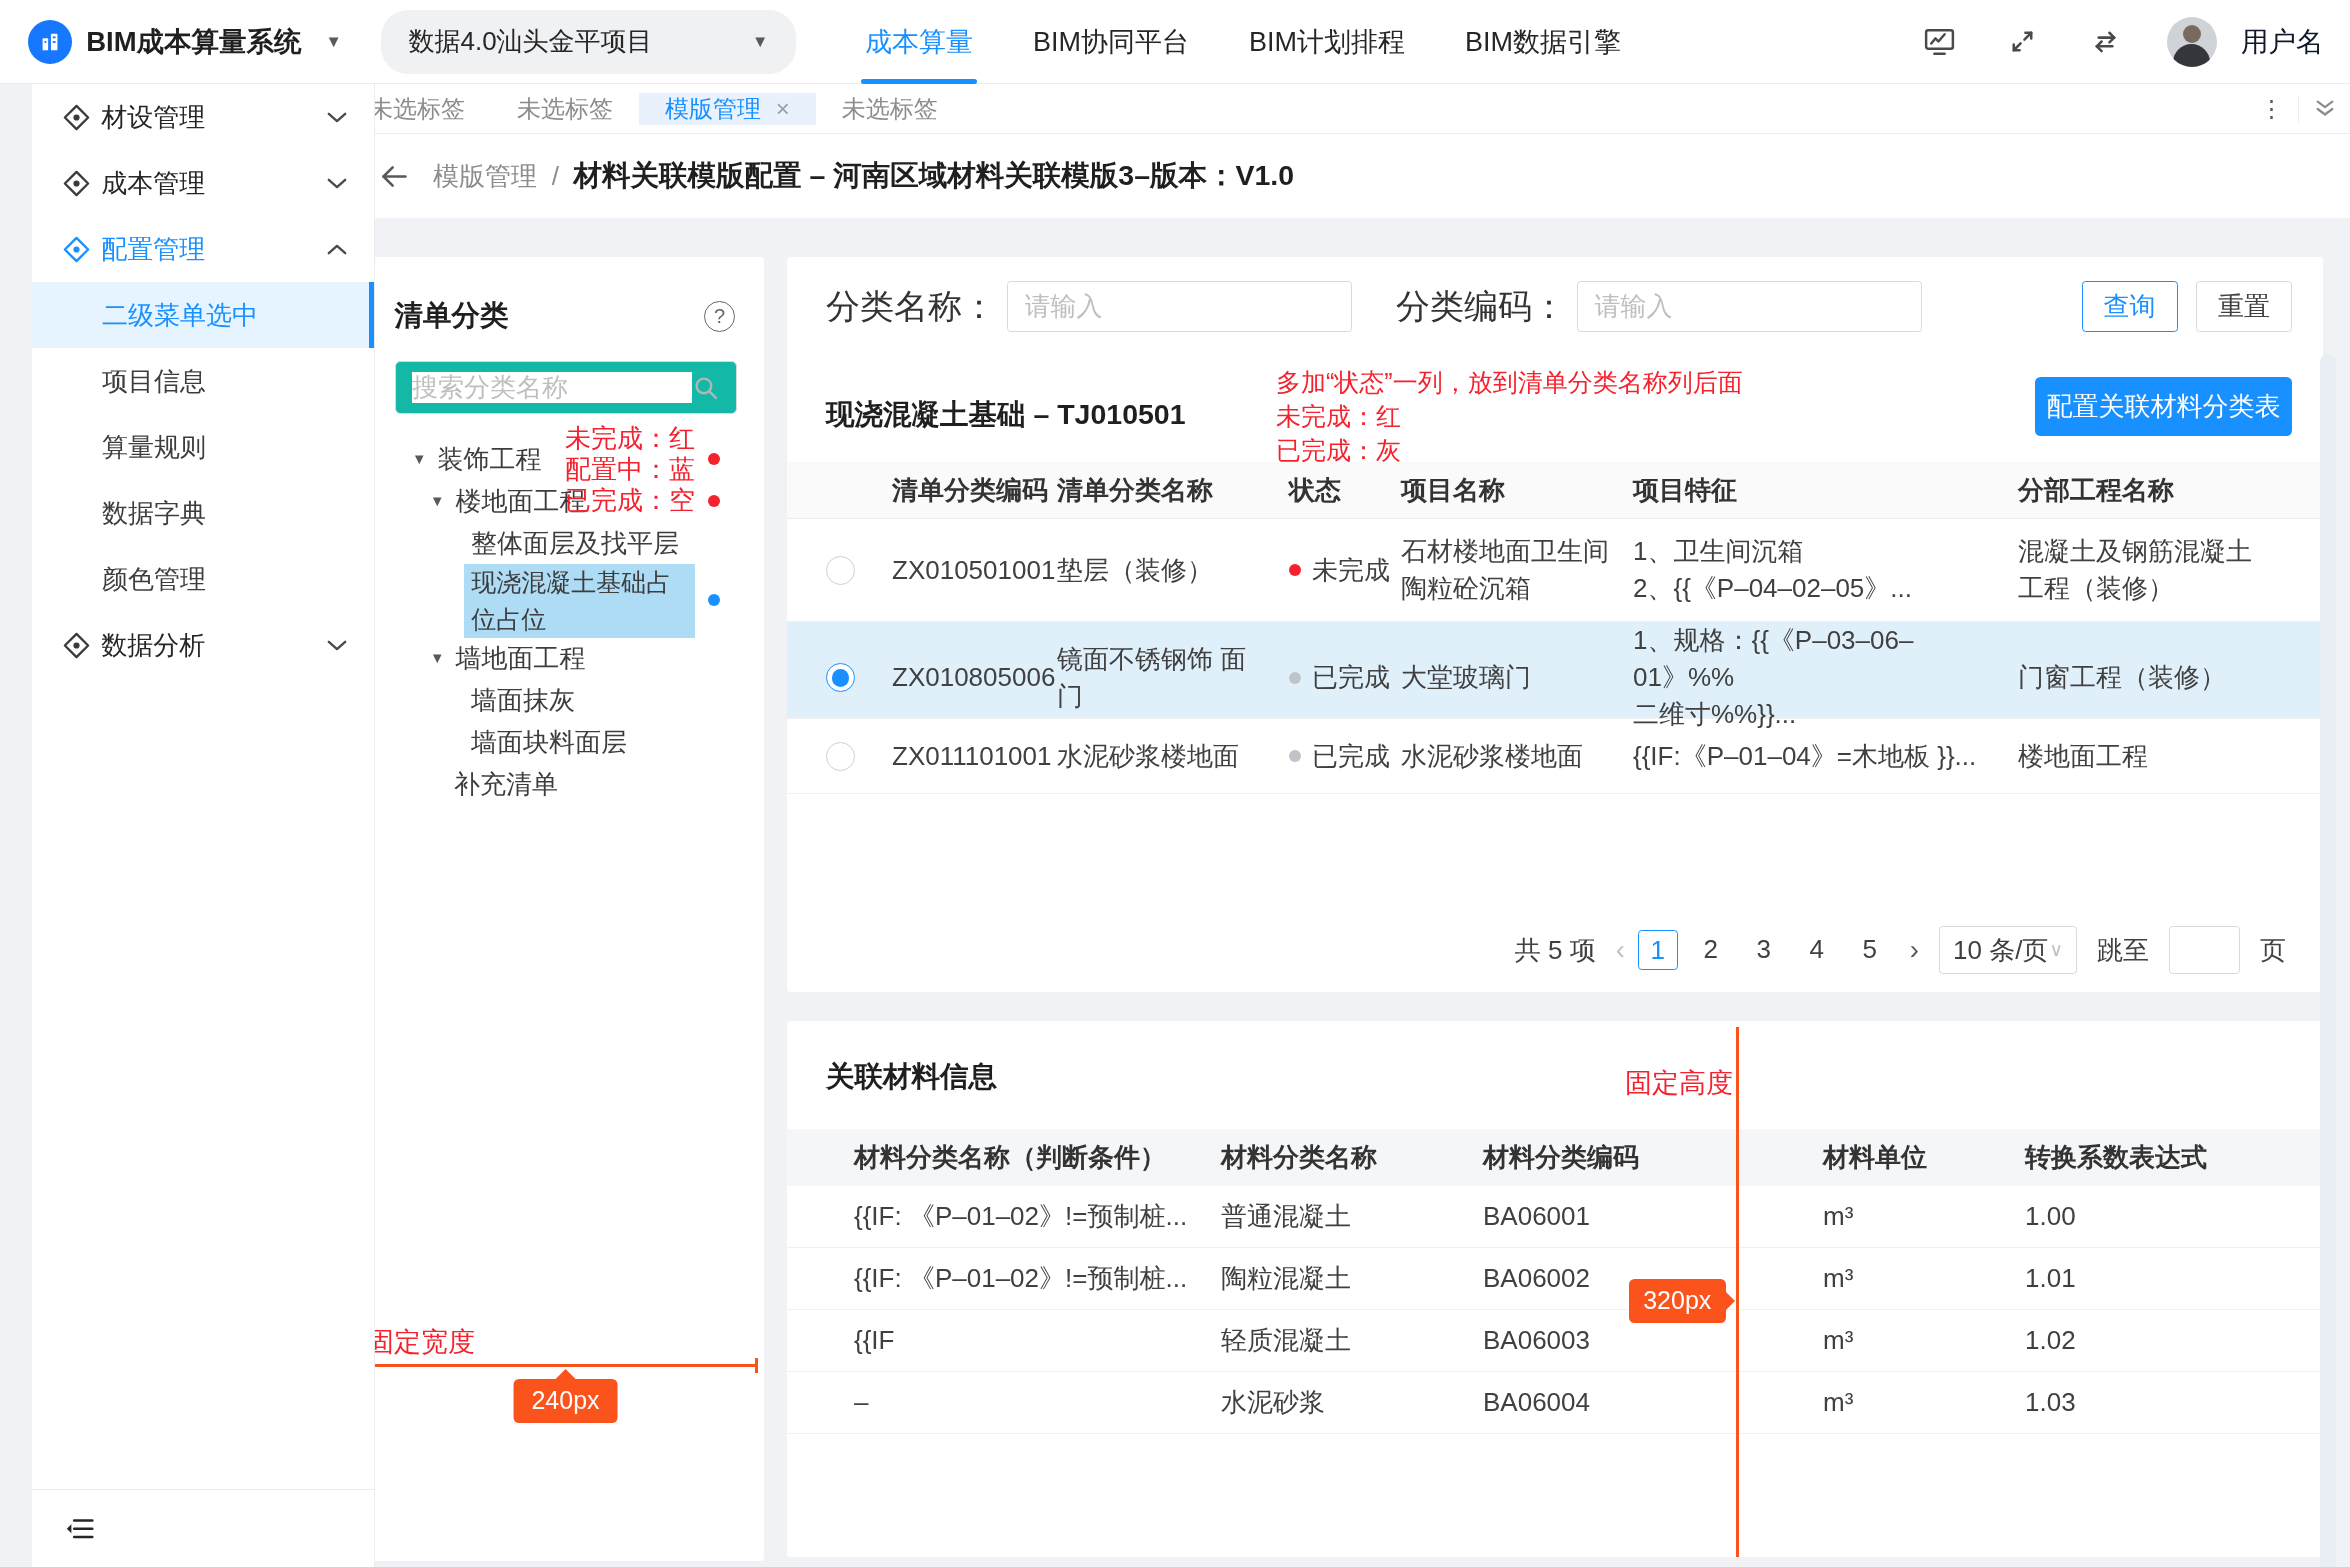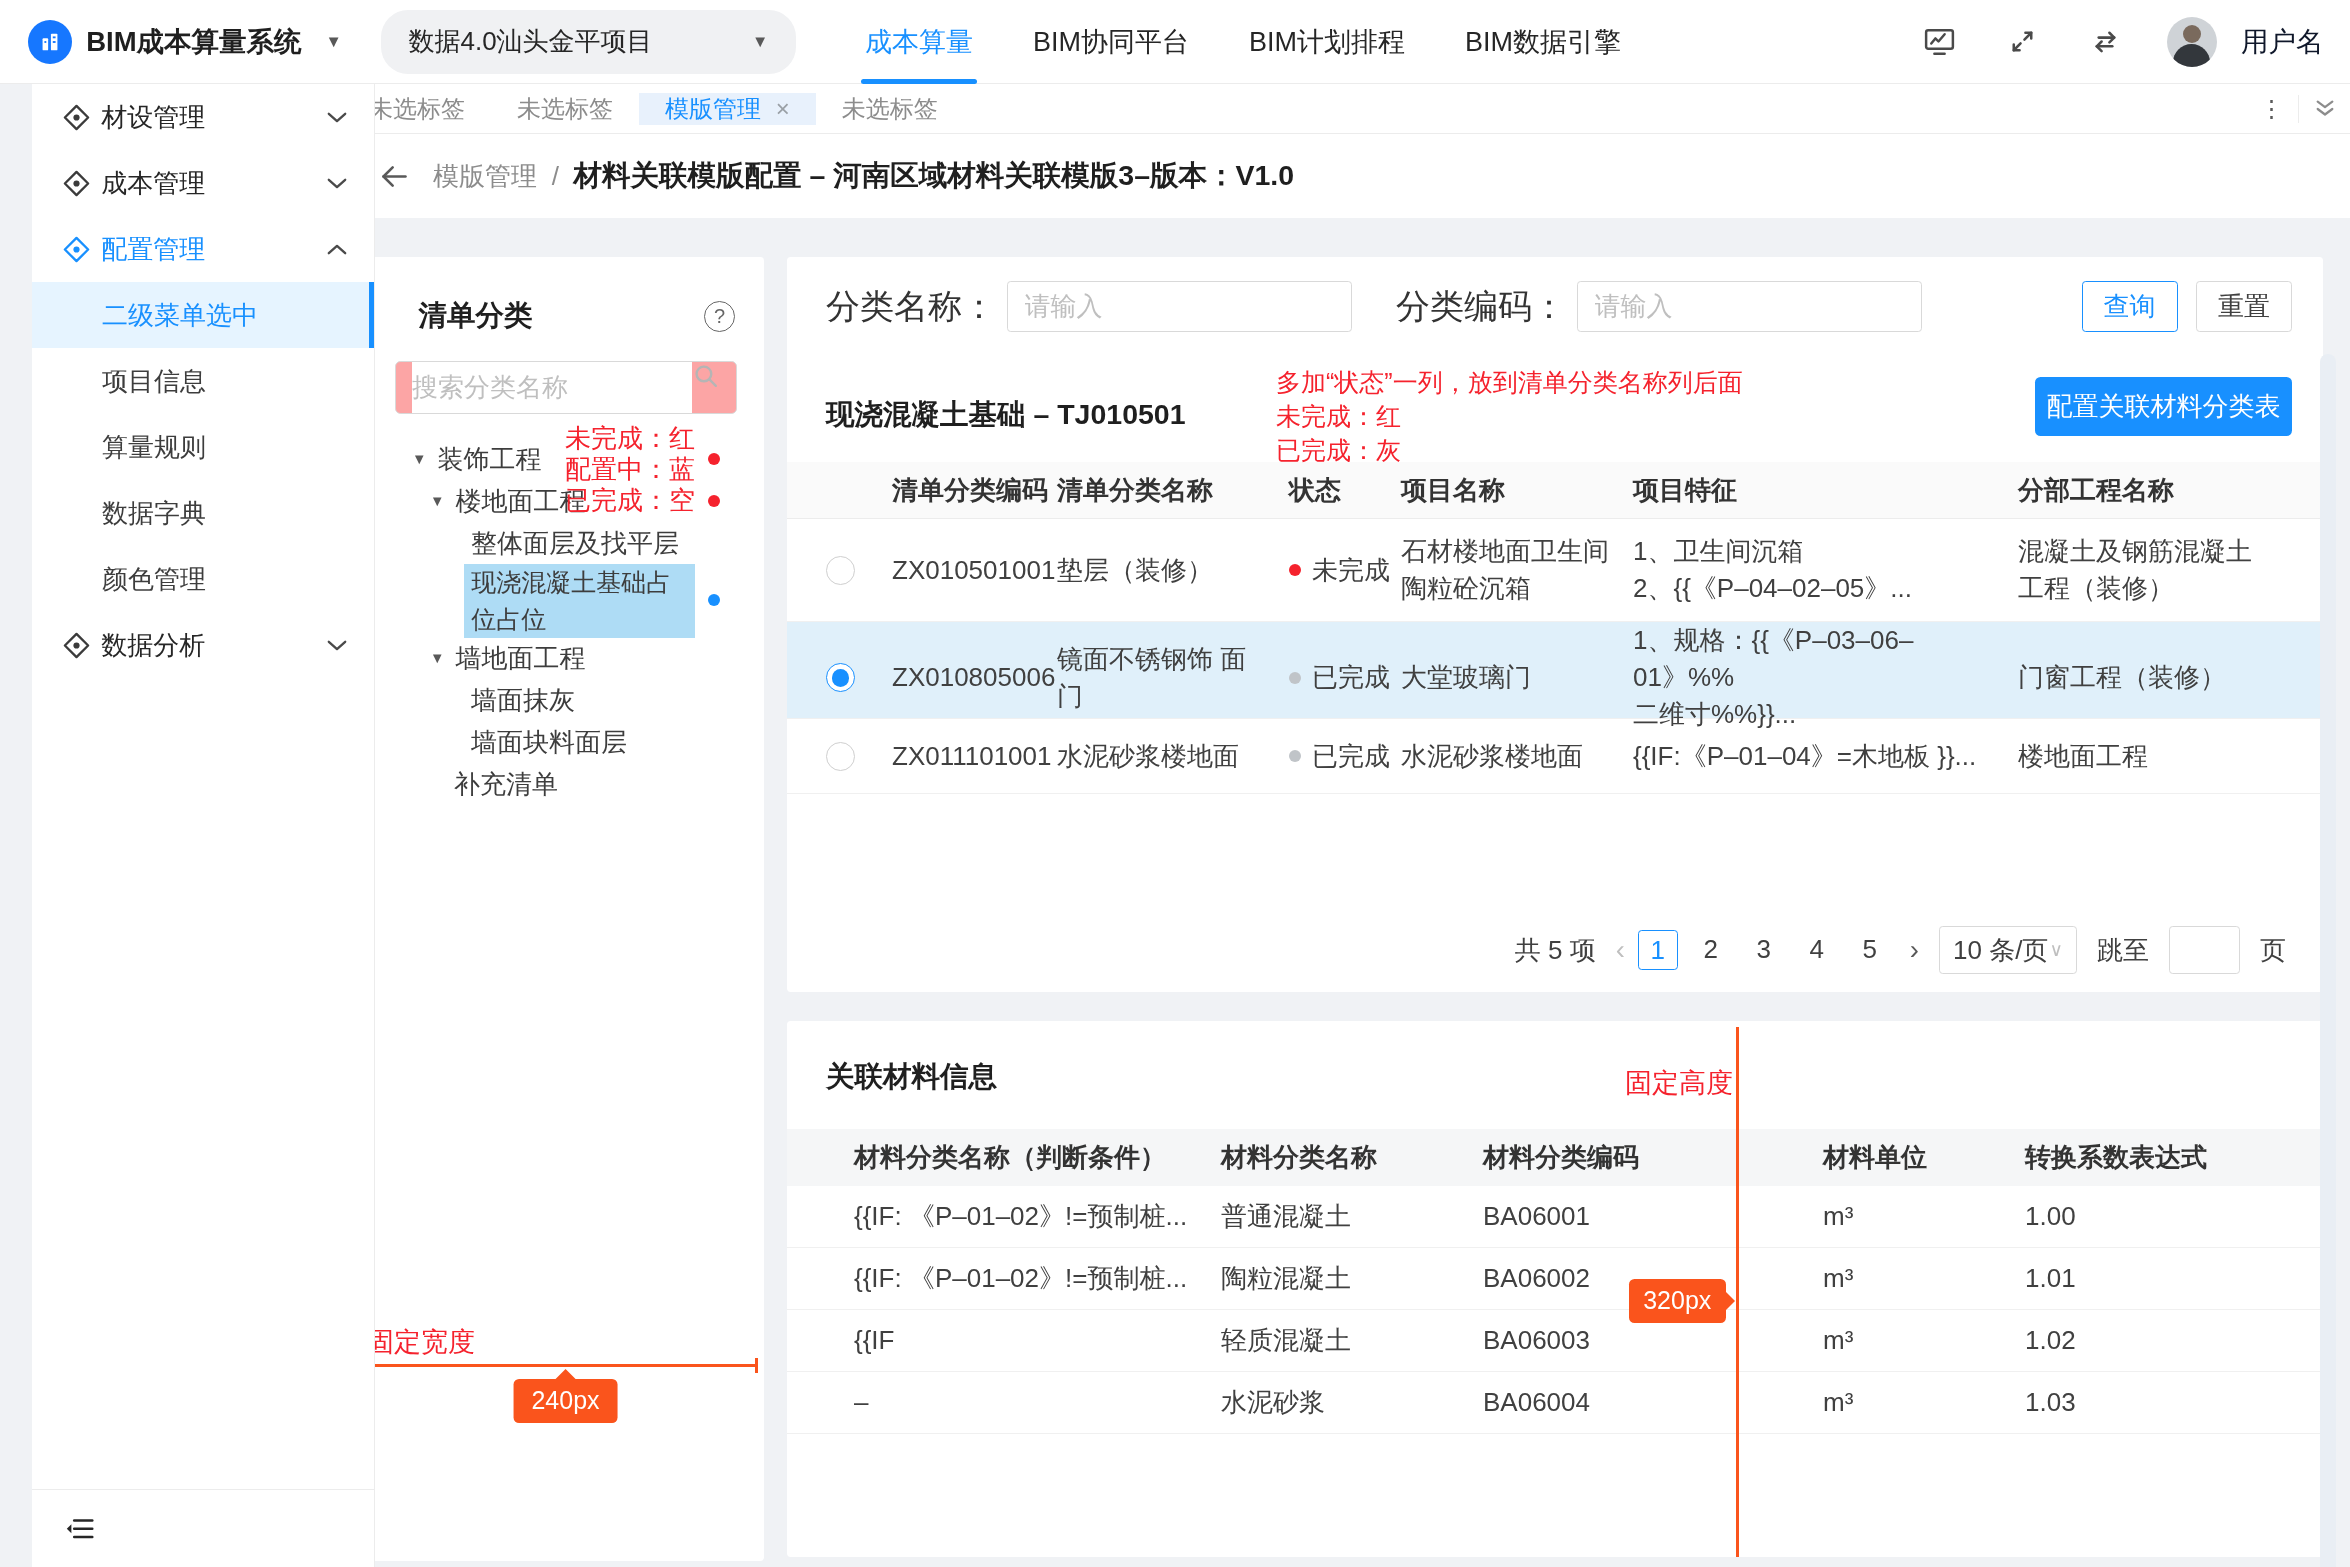--- a/index.html
+++ b/index.html
@@ -51,23 +51,23 @@
   .bc-gray { font-size:26px; color:#8c8c8c; cursor:pointer; }
   .bc-sep { margin:0 14.7px; color:#8c8c8c; font-size:26px; }
   .bc-current { font-size:28.5px; font-weight:700; color:#1f1f1f; }
 
   .content { position:relative; height:1349px; background:#f0f2f5; }
   .card { position:absolute; background:#fff; border-radius:3.7px; }
 
   
   .tree-card { left:24px; top:39px; width:397px; height:1304px; }
   .tree-header { padding:40px 29px 0 27.5px; display:flex; justify-content:space-between; align-items:center; }
-  .tree-title { font-size:28.5px; font-weight:700; color:#1f1f1f;margin-left:24px; }
+  .tree-title { font-size:28.5px; font-weight:700; color:#1f1f1f; }
   .help-icon { width:31px; height:31px; border:1.8px solid #666; border-radius:50%; color:#666; font-size:20px; display:flex; align-items:center; justify-content:center; cursor:pointer; }
-  .tree-search { margin:26px 27.5px 0 27.5px; height:53px; border:0.9px solid #d9d9d9; border-radius:5.5px; display:flex; padding:0 16.5px; background:#fca5a5; }
+  .tree-search { margin:26px 27.5px 0 27.5px; height:53px; border:0.9px solid #d9d9d9; border-radius:5.5px; display:flex; align-items:center; padding:0 16.5px; background:#14b8a6; }
   .tree-search input { border:none; outline:none; flex:1; font-size:26px; color:#333; font-family:inherit; min-width:0; }
   .tree-search input::placeholder { color:#bfbfbf; }
   .tree-search .mag { width:27.5px; height:27.5px; color:#b5b5b5; }
   .tree-nodes { margin-top:24px; position:relative; }
   .tnode { position:relative; display:flex; align-items:center; height:42px; font-size:26px; color:#3d3d3d; cursor:pointer; }
   .tnode .caret { font-size:14.7px; color:#595959; margin-right:11px; }
   .ind1 { padding-left:45px; }
   .ind2 { padding-left:63px; }
   .ind2t { padding-left:87px; }
   .ind3 { padding-left:104px; }

